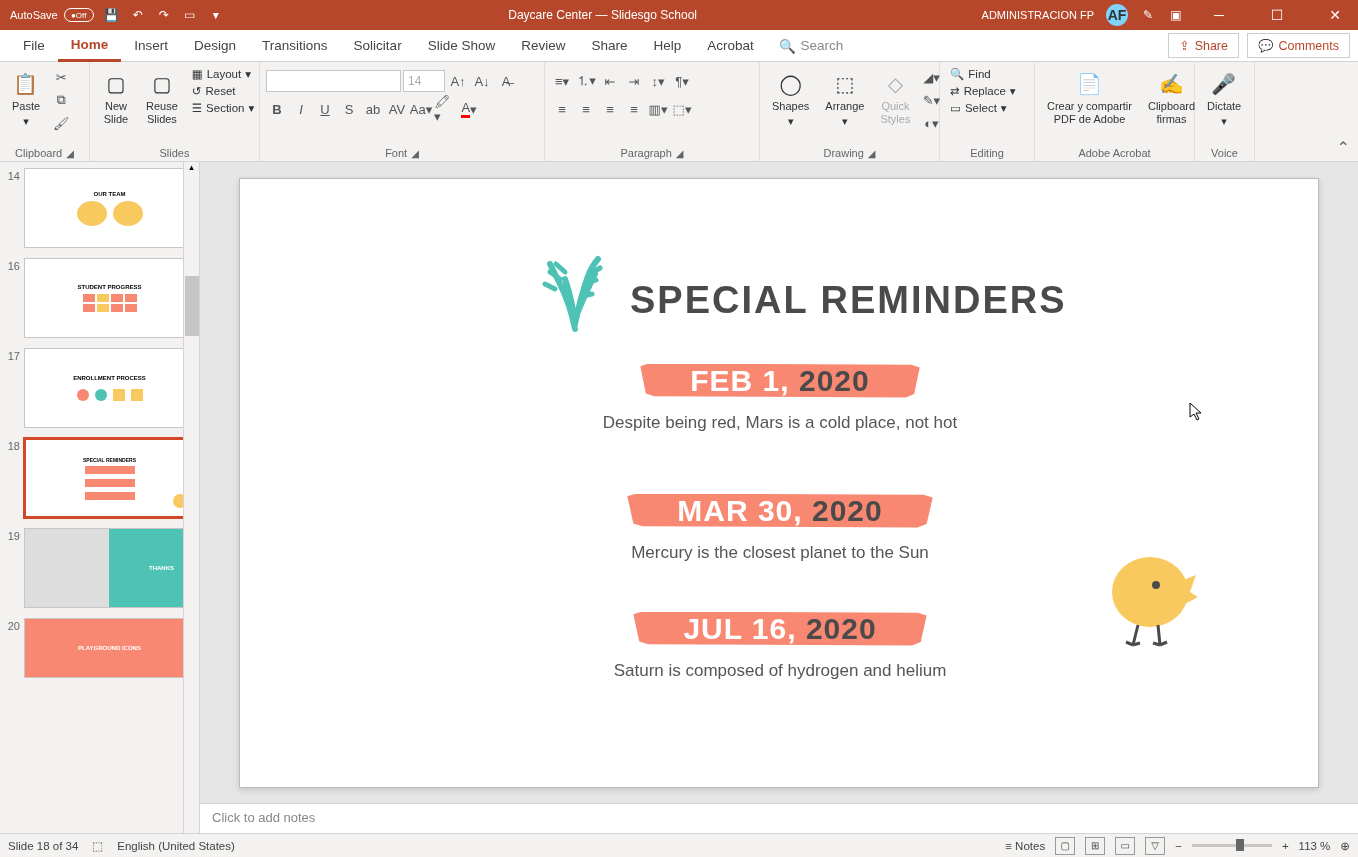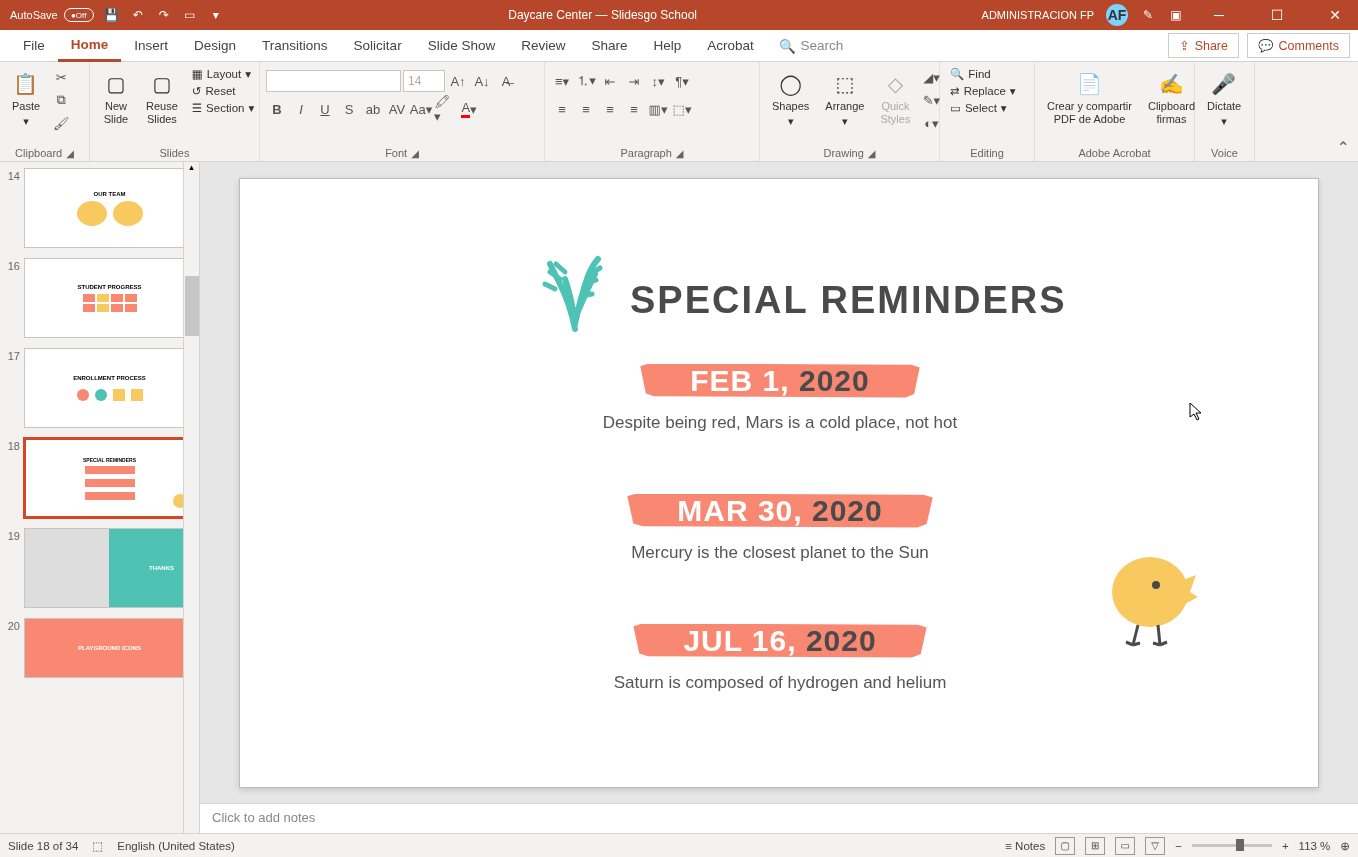--- a/index.html
+++ b/index.html
@@ -356,21 +356,21 @@
         <div class="slide-title">SPECIAL REMINDERS</div>
 
         <div class="reminder" style="top:185px">
           <div class="brush-bg"><span class="brush-date"><span>FEB 1,</span><span class="year"> 2020</span></span></div>
           <div class="reminder-text">Despite being red, Mars is a cold place, not hot</div>
         </div>
         <div class="reminder" style="top:315px">
           <div class="brush-bg"><span class="brush-date"><span>MAR 30,</span><span class="year"> 2020</span></span></div>
           <div class="reminder-text">Mercury is the closest planet to the Sun</div>
         </div>
-        <div class="reminder" style="top:445px">
+        <div class="reminder" style="top:433px">
           <div class="brush-bg"><span class="brush-date"><span>JUL 16,</span><span class="year"> 2020</span></span></div>
           <div class="reminder-text">Saturn is composed of hydrogen and helium</div>
         </div>
 
         <svg class="chick" viewBox="0 0 90 100">
           <ellipse cx="42" cy="45" rx="38" ry="35" fill="#f8c95f"></ellipse>
           <path d="M70 35 L88 28 L82 45 L90 50 L75 58 Z" fill="#f8c95f"></path>
           <circle cx="48" cy="38" r="4" fill="#4a4a4a"></circle>
           <line x1="30" y1="78" x2="25" y2="98" stroke="#4a4a4a" stroke-width="3"></line>
           <line x1="25" y1="98" x2="18" y2="95" stroke="#4a4a4a" stroke-width="3"></line>

